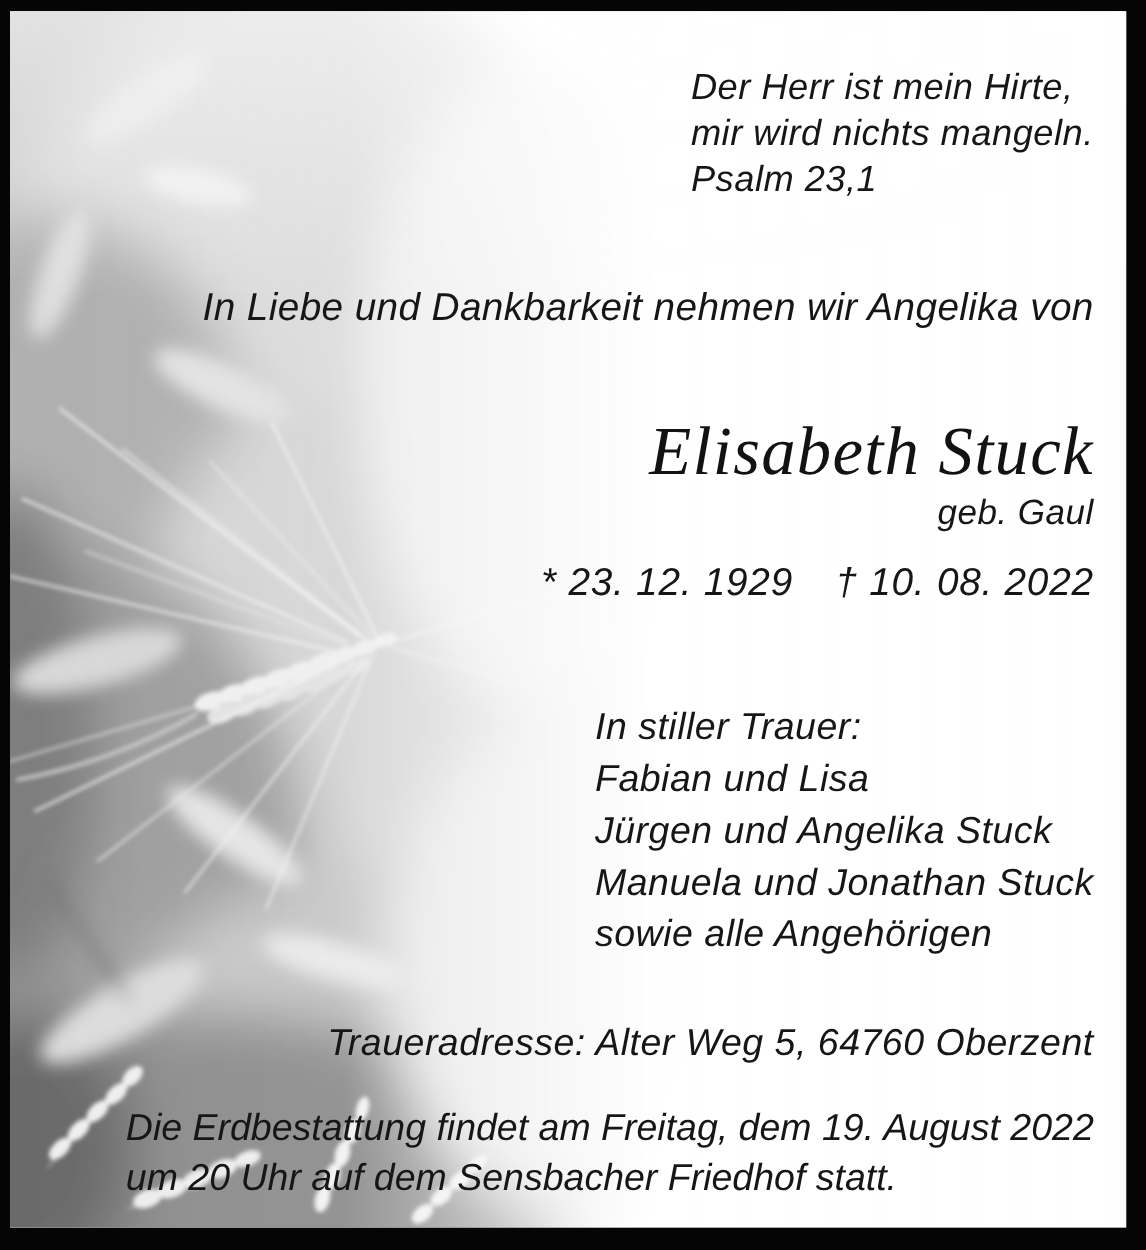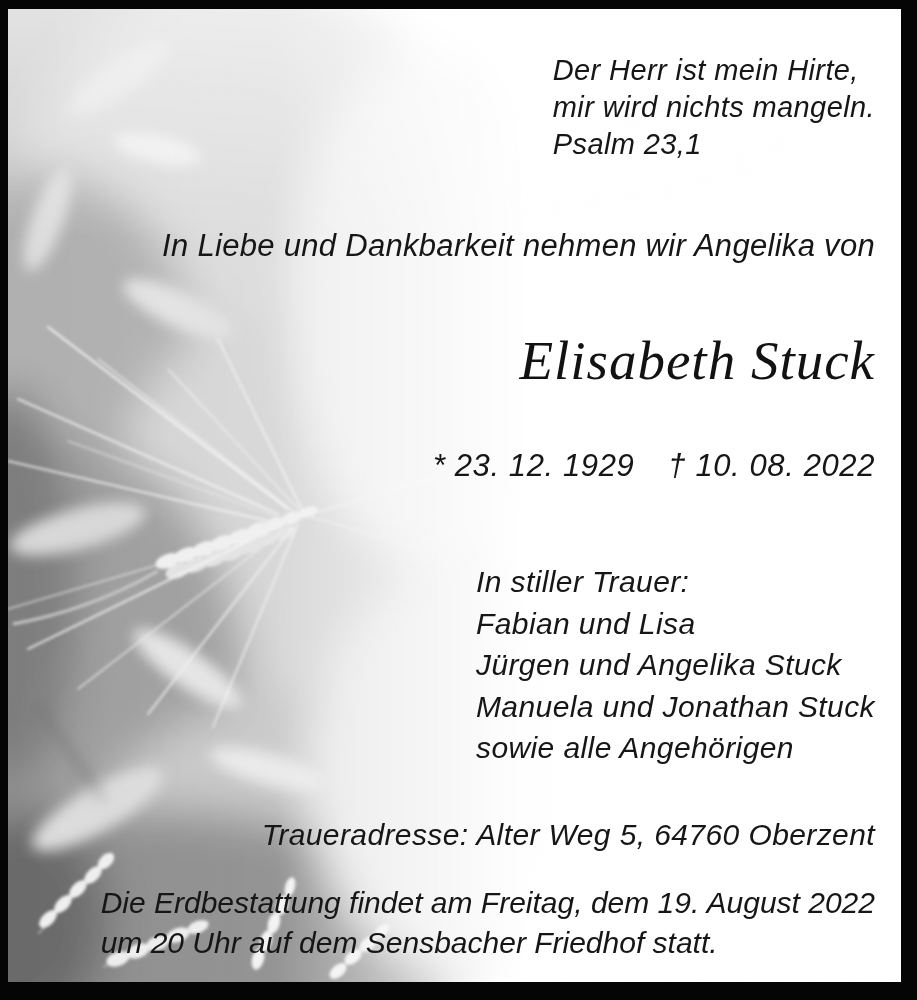--- a/index.html
+++ b/index.html
@@ -172,20 +172,21 @@
 
   <div class="txt verse">
     <div>Der Herr ist mein Hirte,</div>
     <div>mir wird nichts mangeln.</div>
     <div>Psalm 23,1</div>
   </div>
 
   <div class="txt intro">In Liebe und Dankbarkeit nehmen wir Angelika von</div>
 
   <h1 class="txt name">Elisabeth Stuck</h1>
+  <div class="txt maiden">geb. Gaul</div>
 
   <div class="txt dates">
     <span class="birth">* 23. 12. 1929</span><span>† 10. 08. 2022</span>
   </div>
 
   <div class="txt mourners">
     <div>In stiller Trauer:</div>
     <div>Fabian und Lisa</div>
     <div>Jürgen und Angelika Stuck</div>
     <div>Manuela und Jonathan Stuck</div>

